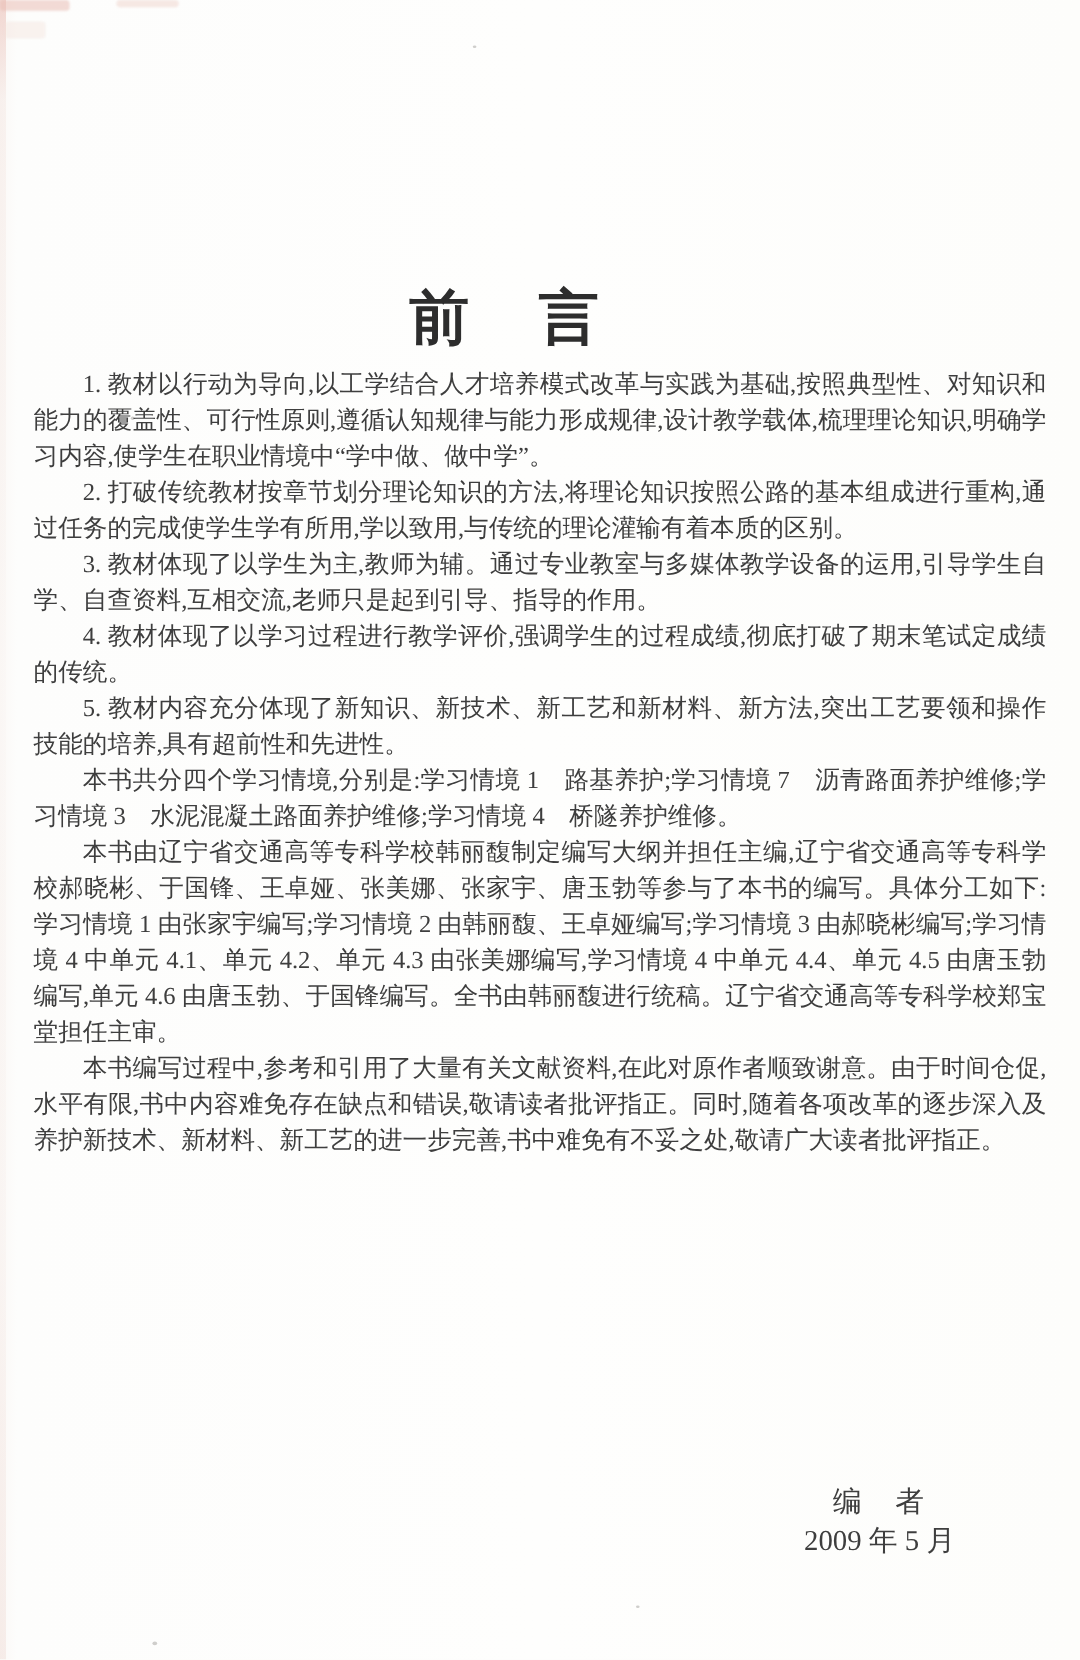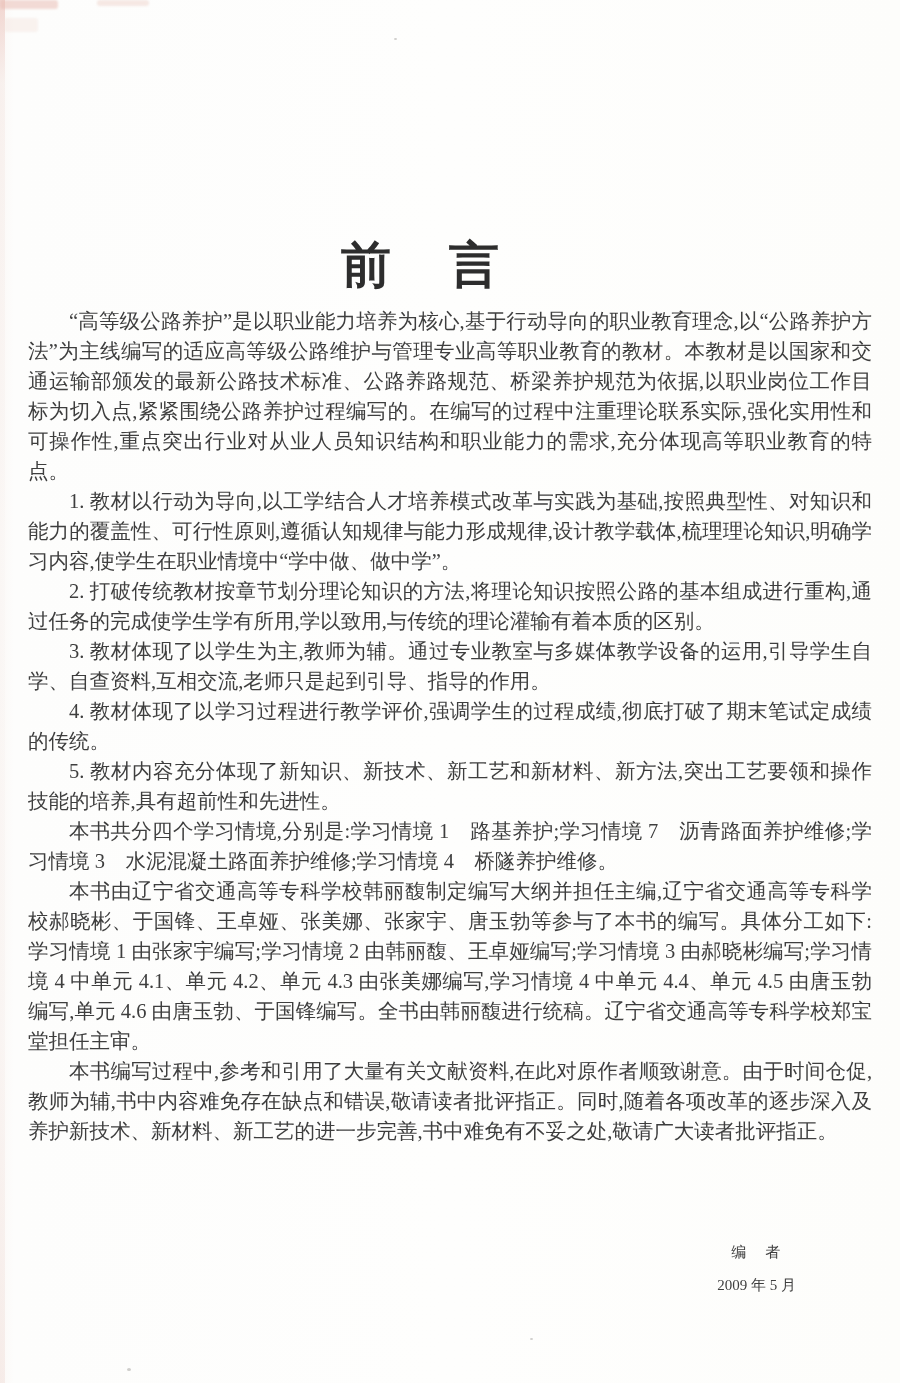--- a/index.html
+++ b/index.html
@@ -63,21 +63,21 @@
   .body-text p {
     margin: 0;
     padding: 0;
     text-indent: 2em;
   }
   .signature {
     position: absolute;
     top: 1236px;
     right: 104px;
     text-align: center;
-    font-size: 15px;
+    font-size: 24px;
     line-height: 33px;
     color: var(--ink, #3e3e3e);
   }
   .signature .sig-author { letter-spacing: 2px; }
 </style>
 </head>
 <body>
 
 <div class="page">
 
@@ -87,29 +87,28 @@
   <div class="smudge s3"></div>
   <div class="speck" style="left:109px; top:347px; width:3px; height:3px;"></div>
   <div class="speck" style="left:530px; top:1338px; width:3px; height:2px;"></div>
   <div class="speck" style="left:127px; top:1368px; width:4px; height:3px;"></div>
 
   <div class="speck" style="left:394px; top:38px; width:3px; height:2px;"></div>
 
   <div class="preface-title">前　言</div>
 
   <div class="body-text">
-    <p>“高等级公路养护”是以职业能力培养为核心,基于行动导向的职业教育理念,以“公路养护方法”为主线编写的适应高等级公路维护与管理专业高等职业教育的教材。本教材是以国家和交通运输部颁发的最新公路技术标准、公路养路规范、桥梁养护规范为依据,以职业岗位工作目标为切入点,紧紧围绕公路养护过程编写的。在编写的过程中注重理论联系实际,强化实用性和可操作性,重点突出行业对从业人员知识结构和职业能力的需求,充分体现高等职业教育的特点。</p>
     <p>1. 教材以行动为导向,以工学结合人才培养模式改革与实践为基础,按照典型性、对知识和能力的覆盖性、可行性原则,遵循认知规律与能力形成规律,设计教学载体,梳理理论知识,明确学习内容,使学生在职业情境中“学中做、做中学”。</p>
     <p>2. 打破传统教材按章节划分理论知识的方法,将理论知识按照公路的基本组成进行重构,通过任务的完成使学生学有所用,学以致用,与传统的理论灌输有着本质的区别。</p>
     <p>3. 教材体现了以学生为主,教师为辅。通过专业教室与多媒体教学设备的运用,引导学生自学、自查资料,互相交流,老师只是起到引导、指导的作用。</p>
     <p>4. 教材体现了以学习过程进行教学评价,强调学生的过程成绩,彻底打破了期末笔试定成绩的传统。</p>
     <p>5. 教材内容充分体现了新知识、新技术、新工艺和新材料、新方法,突出工艺要领和操作技能的培养,具有超前性和先进性。</p>
     <p>本书共分四个学习情境,分别是:学习情境 1　路基养护;学习情境 7　沥青路面养护维修;学习情境 3　水泥混凝土路面养护维修;学习情境 4　桥隧养护维修。</p>
     <p>本书由辽宁省交通高等专科学校韩丽馥制定编写大纲并担任主编,辽宁省交通高等专科学校郝晓彬、于国锋、王卓娅、张美娜、张家宇、唐玉勃等参与了本书的编写。具体分工如下:学习情境 1 由张家宇编写;学习情境 2 由韩丽馥、王卓娅编写;学习情境 3 由郝晓彬编写;学习情境 4 中单元 4.1、单元 4.2、单元 4.3 由张美娜编写,学习情境 4 中单元 4.4、单元 4.5 由唐玉勃编写,单元 4.6 由唐玉勃、于国锋编写。全书由韩丽馥进行统稿。辽宁省交通高等专科学校郑宝堂担任主审。</p>
-    <p>本书编写过程中,参考和引用了大量有关文献资料,在此对原作者顺致谢意。由于时间仓促,教师为辅,书中内容难免存在缺点和错误,敬请读者批评指正。同时,随着各项改革的逐步深入及养护新技术、新材料、新工艺的进一步完善,书中难免有不妥之处,敬请广大读者批评指正。</p>
+    <p>本书编写过程中,参考和引用了大量有关文献资料,在此对原作者顺致谢意。由于时间仓促,水平有限,书中内容难免存在缺点和错误,敬请读者批评指正。同时,随着各项改革的逐步深入及养护新技术、新材料、新工艺的进一步完善,书中难免有不妥之处,敬请广大读者批评指正。</p>
   </div>
 
   <div class="signature">
     <div class="sig-author">编　者</div>
     <div class="sig-date">2009 年 5 月</div>
   </div>
 
 </div>
 
 </body></html>

